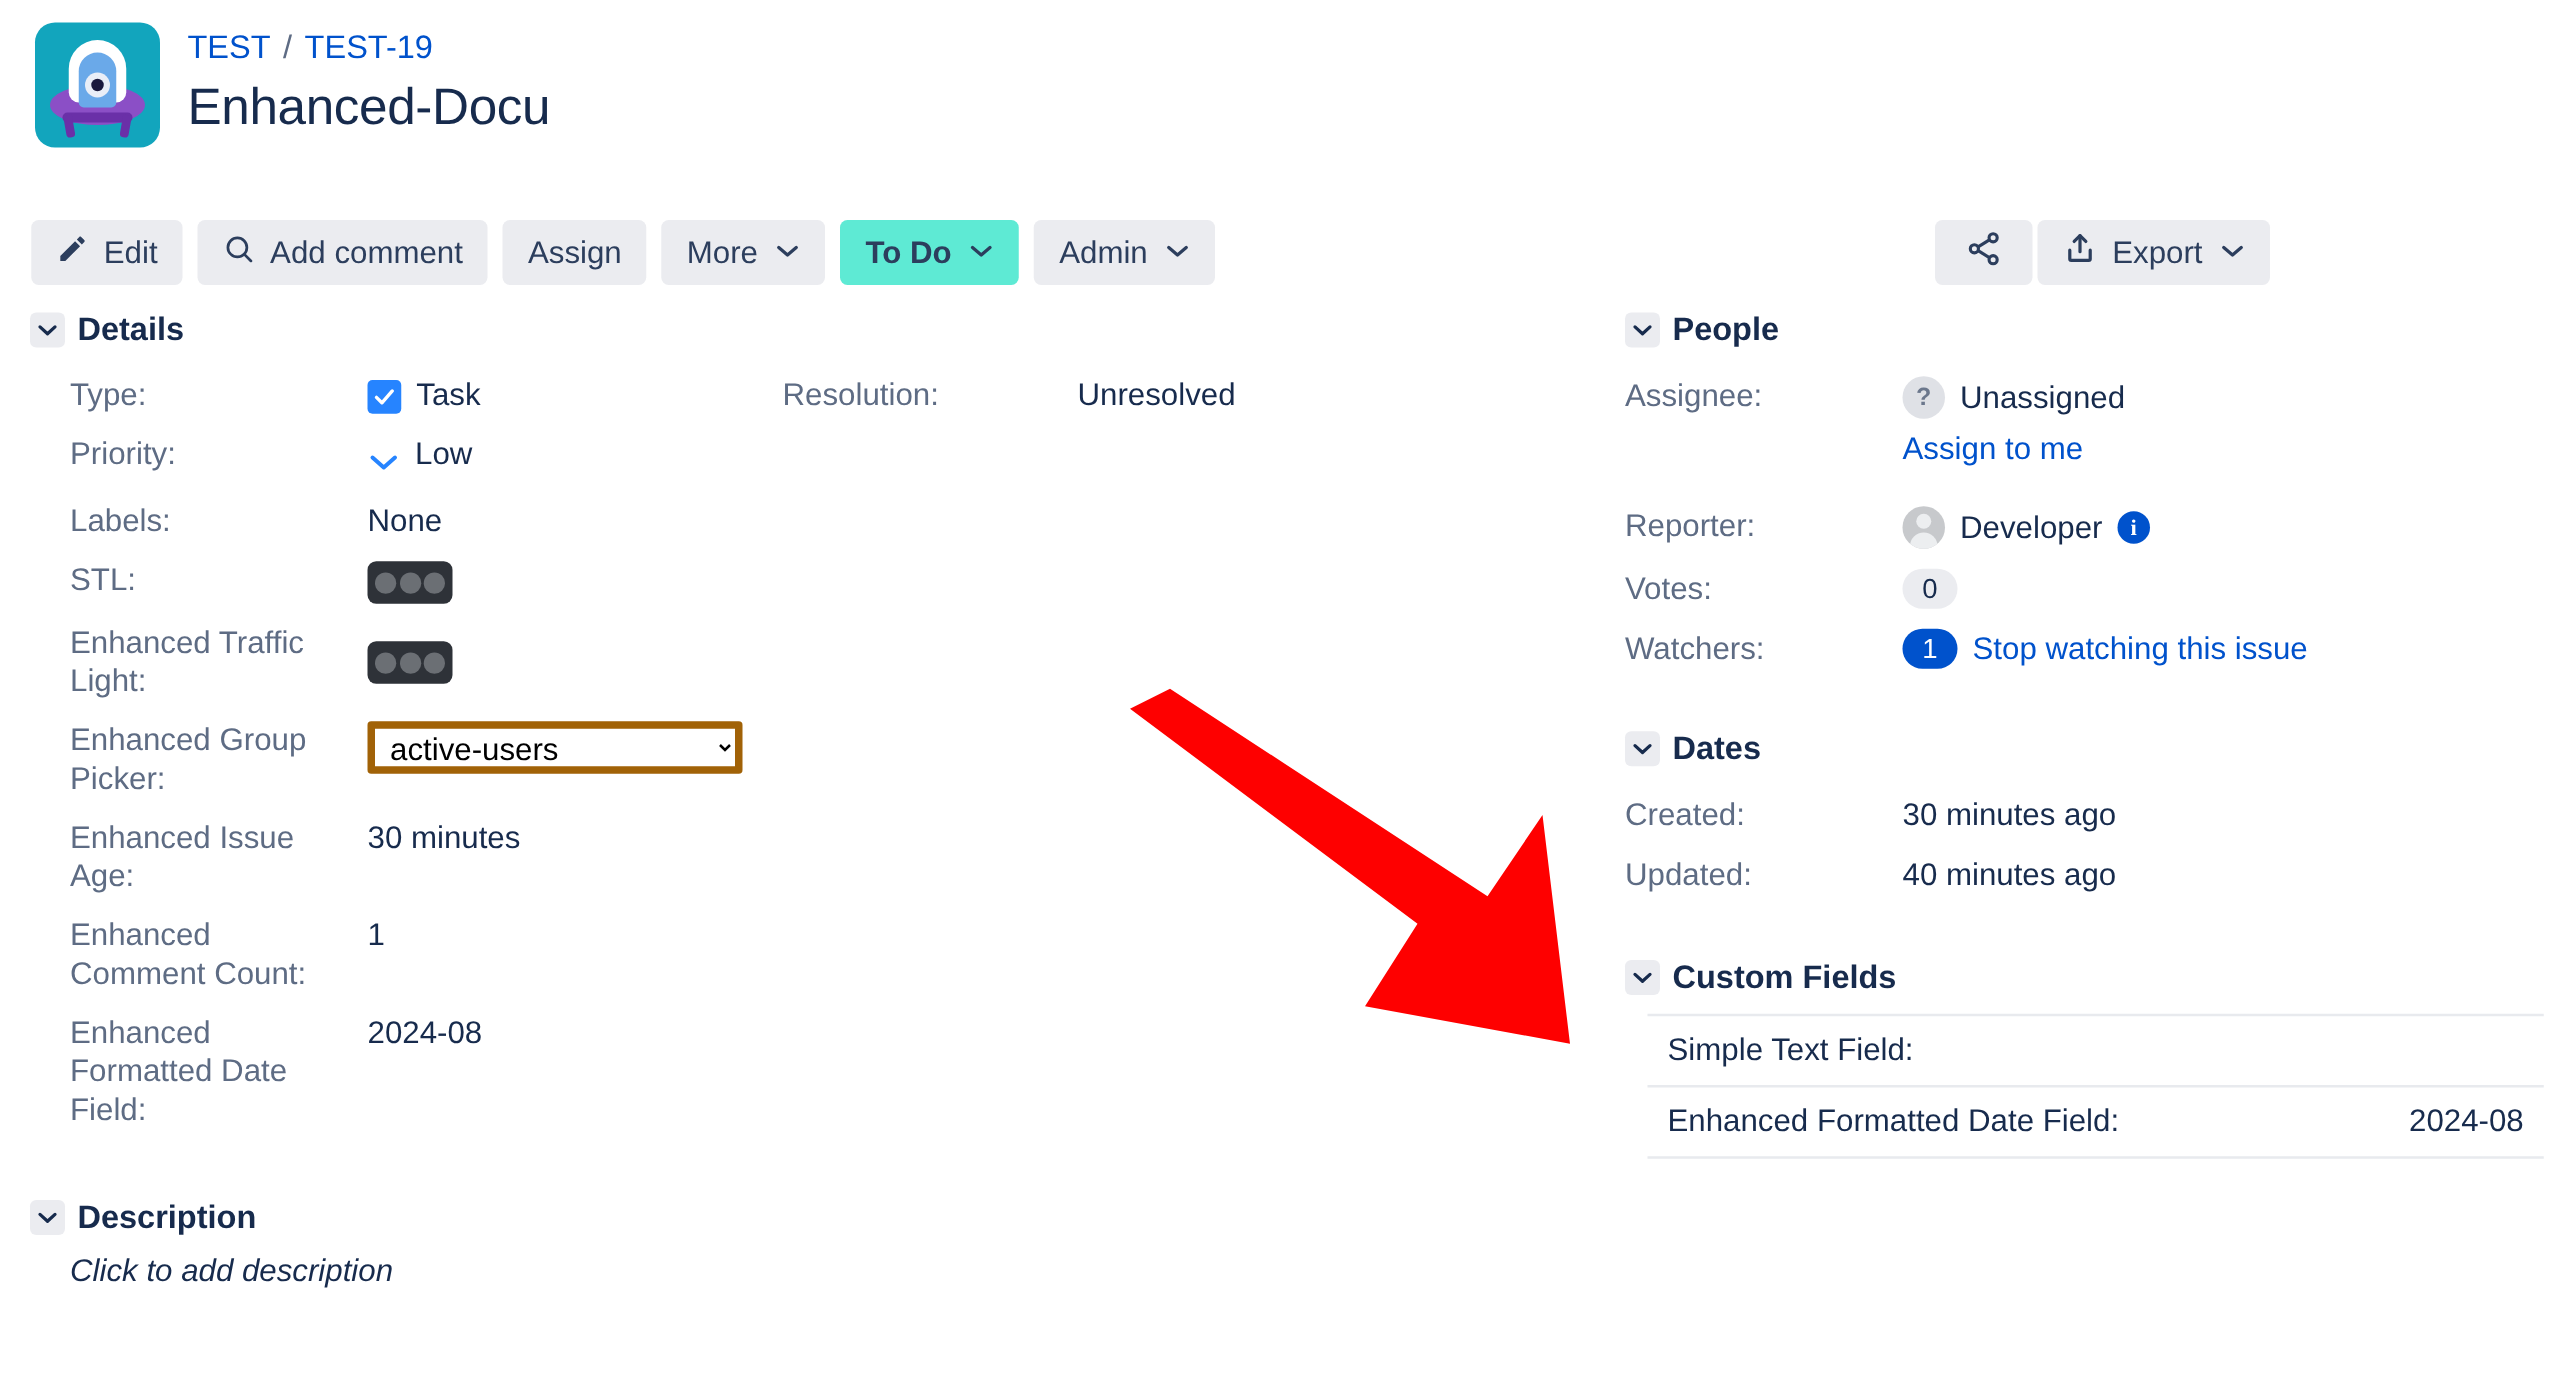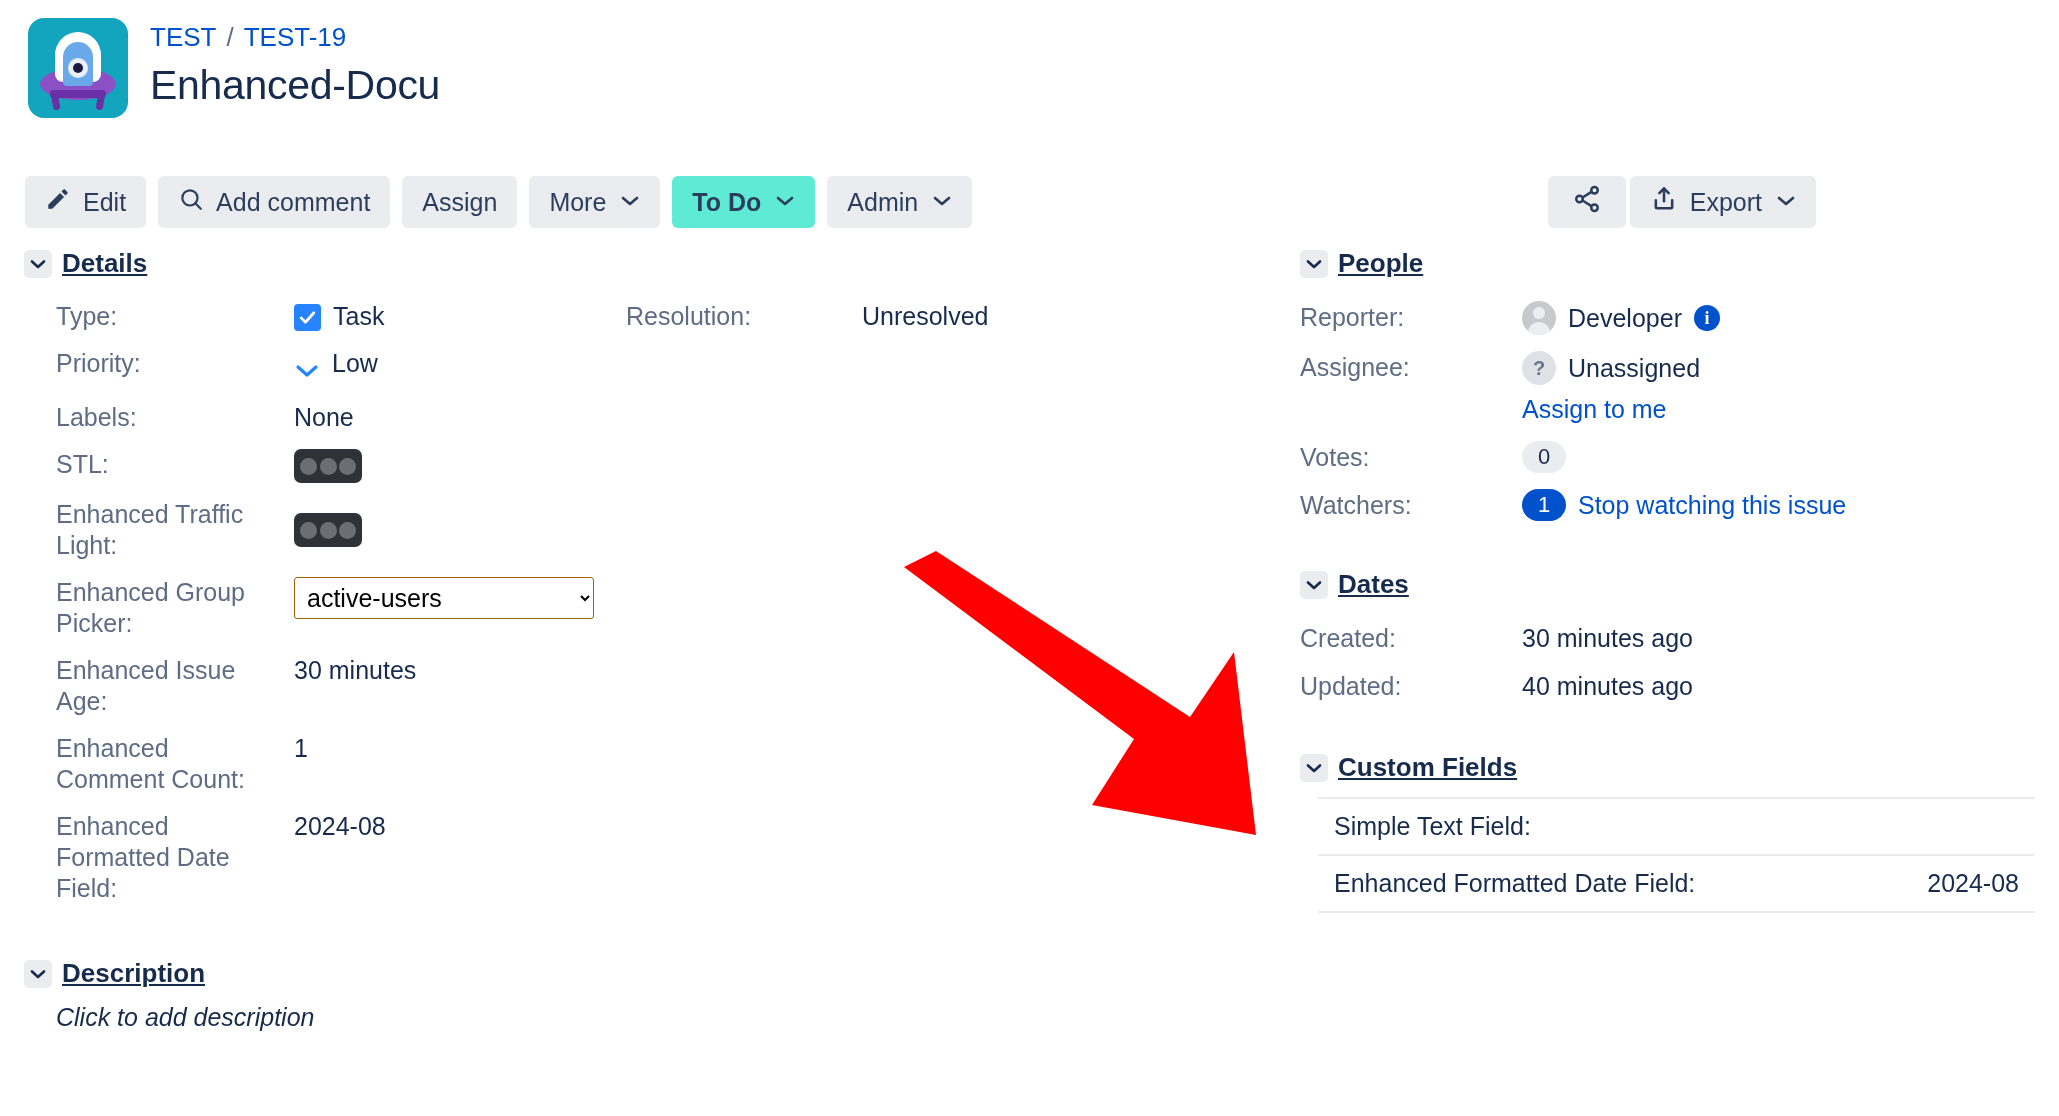--- a/index.html
+++ b/index.html
@@ -76,21 +76,21 @@
   .col-right { position: absolute; left: 1300px; top: 248px; width: 735px; }
 
   .section-head {
     display: flex; align-items: center; gap: 10px; margin-bottom: 14px;
   }
   .chev-box {
     width: 28px; height: 28px; border-radius: 5px; background: #ebecf0;
     display: flex; align-items: center; justify-content: center; flex: none;
   }
   .chev-box svg { display: block; }
-  .section-title { font-size: 26px; font-weight: bold; color: #172b4d; text-decoration: underline; }
+  .section-title { font-size: 26px; font-weight: bold; color: #172b4d; }
 
   
   .fields { display: grid; grid-template-columns: 270px 1fr; row-gap: 0; }
   .fields.two-col { grid-template-columns: 270px 300px 268px 1fr; }
   .f-label {
     font-size: 25px; color: #5e6c84; padding: 8px 14px 8px 32px; line-height: 31px;
   }
   .f-val {
     font-size: 25px; color: #172b4d; padding: 8px 0; line-height: 31px;
     display: flex; align-items: flex-start; gap: 12px; flex-wrap: wrap;
@@ -106,21 +106,21 @@
 
   .traffic {
     width: 68px; height: 34px; background: #2e3238; border-radius: 7px;
     display: flex; align-items: center; justify-content: space-evenly; padding: 0 4px;
   }
   .traffic span { width: 17px; height: 17px; border-radius: 50%; background: #6b6f74; display: block; }
 
   select.group-picker {
     width: 302px; height: 42px; font-size: 25px; padding: 2px 8px;
     font-family: "Liberation Sans", sans-serif; color: #000;
-    border: 1px solid #a16207; border-radius: 3px; background: #fff;
+    border: 6px solid #a16207; border-radius: 3px; background: #fff;
   }
 
   
   .people-row { display: grid; grid-template-columns: 222px 1fr; align-items: flex-start; }
   .p-label { font-size: 25px; color: #5e6c84; padding: 8px 0; line-height: 32px; }
   .p-val { font-size: 25px; color: #172b4d; padding: 8px 0; line-height: 32px; display: flex; align-items: center; gap: 12px; }
   .avatar-q {
     width: 34px; height: 34px; border-radius: 50%; background: #dfe1e6;
     color: #6b778c; font-size: 20px; display: flex; align-items: center; justify-content: center;
     flex: none; font-weight: bold;
@@ -391,42 +391,42 @@
     <div class="section-head">
       <span class="chev-box">
         <svg width="18" height="12" viewBox="0 0 18 12" fill="none" stroke="#172b4d" stroke-width="2.6" stroke-linecap="round" stroke-linejoin="round">
             <polyline points="3,3.5 9,9 15,3.5"></polyline>
           </svg>
       </span>
       <span class="section-title">People</span>
     </div>
 
     <div>
-      <div class="people-row" style="margin-top:14px">
-        <div class="p-label">Reporter:</div>
-        <div class="p-val">
-          <span class="avatar-dev"></span>
-          <span>Developer</span>
-          <span class="info-ic">i</span>
-        </div>
-      </div>
-
       <div class="people-row">
         <div class="p-label">Assignee:</div>
         <div>
           <div class="p-val">
             <span class="avatar-q">?</span>
             <span>Unassigned</span>
           </div>
           <div class="p-val" style="padding-top:0">
             <a class="link" href="#">Assign to me</a>
           </div>
         </div>
       </div>
 
+      <div class="people-row" style="margin-top:14px">
+        <div class="p-label">Reporter:</div>
+        <div class="p-val">
+          <span class="avatar-dev"></span>
+          <span>Developer</span>
+          <span class="info-ic">i</span>
+        </div>
+      </div>
+
       <div class="people-row">
         <div class="p-label">Votes:</div>
         <div class="p-val">
           <span class="pill-gray">0</span>
         </div>
       </div>
 
       <div class="people-row">
         <div class="p-label">Watchers:</div>
         <div class="p-val">

